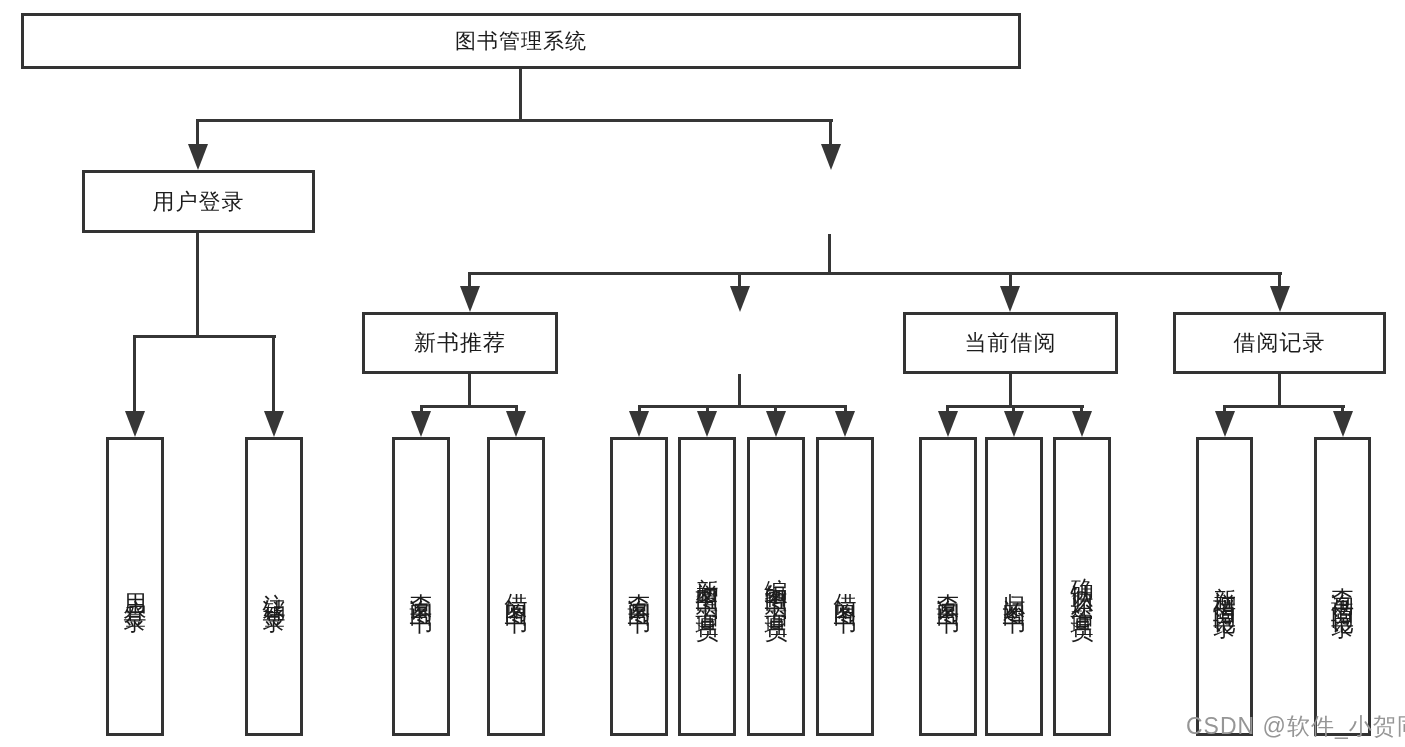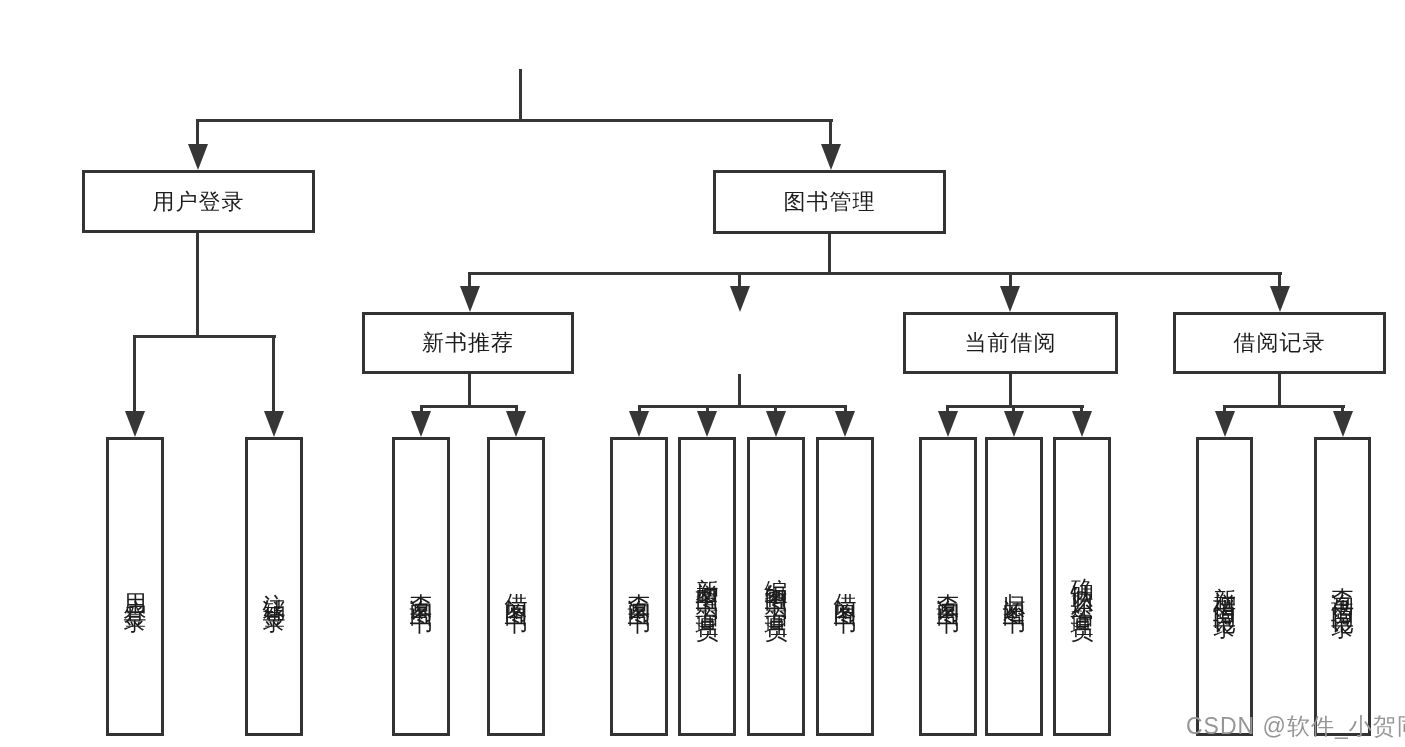--- a/index.html
+++ b/index.html
@@ -55,54 +55,54 @@
     color:var(--watermark-text);
     z-index:10;
     white-space:nowrap;
   }
 </style>
 </head>
 <body>
 
 <div class="stage">
 
+  <div class="box root-box" style="left:21px;top:13px;width:1000px;height:56px">
+    <span>图书管理系统</span>
+  </div>
 
   <div class="vline" style="left:519px;top:69px;height:52px"></div>
   <div class="hline" style="left:197px;top:119px;width:636px"></div>
   <div class="vline" style="left:196px;top:119px;height:28px"></div>
   <div class="arrow" style="left:188px;top:144px"></div>
   <div class="vline" style="left:829px;top:119px;height:28px"></div>
   <div class="arrow" style="left:821px;top:144px"></div>
 
   <div class="box lvl-box" style="left:82px;top:170px;width:233px;height:63px">
     <span>用户登录</span>
-  </div>
-  <div class="box lvl-box" style="left:713px;top:170px;width:233px;height:64px">
-    <span>图书管理</span>
   </div>
 
   <div class="vline" style="left:196px;top:233px;height:104px"></div>
   <div class="hline" style="left:134px;top:335px;width:142px"></div>
   <div class="vline" style="left:133px;top:335px;height:78px"></div>
   <div class="arrow" style="left:125px;top:411px"></div>
   <div class="vline" style="left:272px;top:335px;height:78px"></div>
   <div class="arrow" style="left:264px;top:411px"></div>
 
   <div class="vline" style="left:828px;top:234px;height:41px"></div>
   <div class="hline" style="left:469px;top:272px;width:813px"></div>
   <div class="vline" style="left:468px;top:272px;height:16px"></div>
   <div class="arrow" style="left:460px;top:286px"></div>
   <div class="vline" style="left:738px;top:272px;height:16px"></div>
   <div class="arrow" style="left:730px;top:286px"></div>
   <div class="vline" style="left:1009px;top:272px;height:16px"></div>
   <div class="arrow" style="left:1000px;top:286px"></div>
   <div class="vline" style="left:1278px;top:272px;height:16px"></div>
   <div class="arrow" style="left:1270px;top:286px"></div>
 
-  <div class="box lvl-box" style="left:362px;top:312px;width:212px;height:62px">
+  <div class="box lvl-box" style="left:362px;top:312px;width:196px;height:62px">
     <span>新书推荐</span>
   </div>
   <div class="box lvl-box" style="left:903px;top:312px;width:215px;height:62px">
     <span>当前借阅</span>
   </div>
   <div class="box lvl-box" style="left:1173px;top:312px;width:213px;height:62px">
     <span>借阅记录</span>
   </div>
 
   <div class="vline" style="left:468px;top:374px;height:34px"></div>

